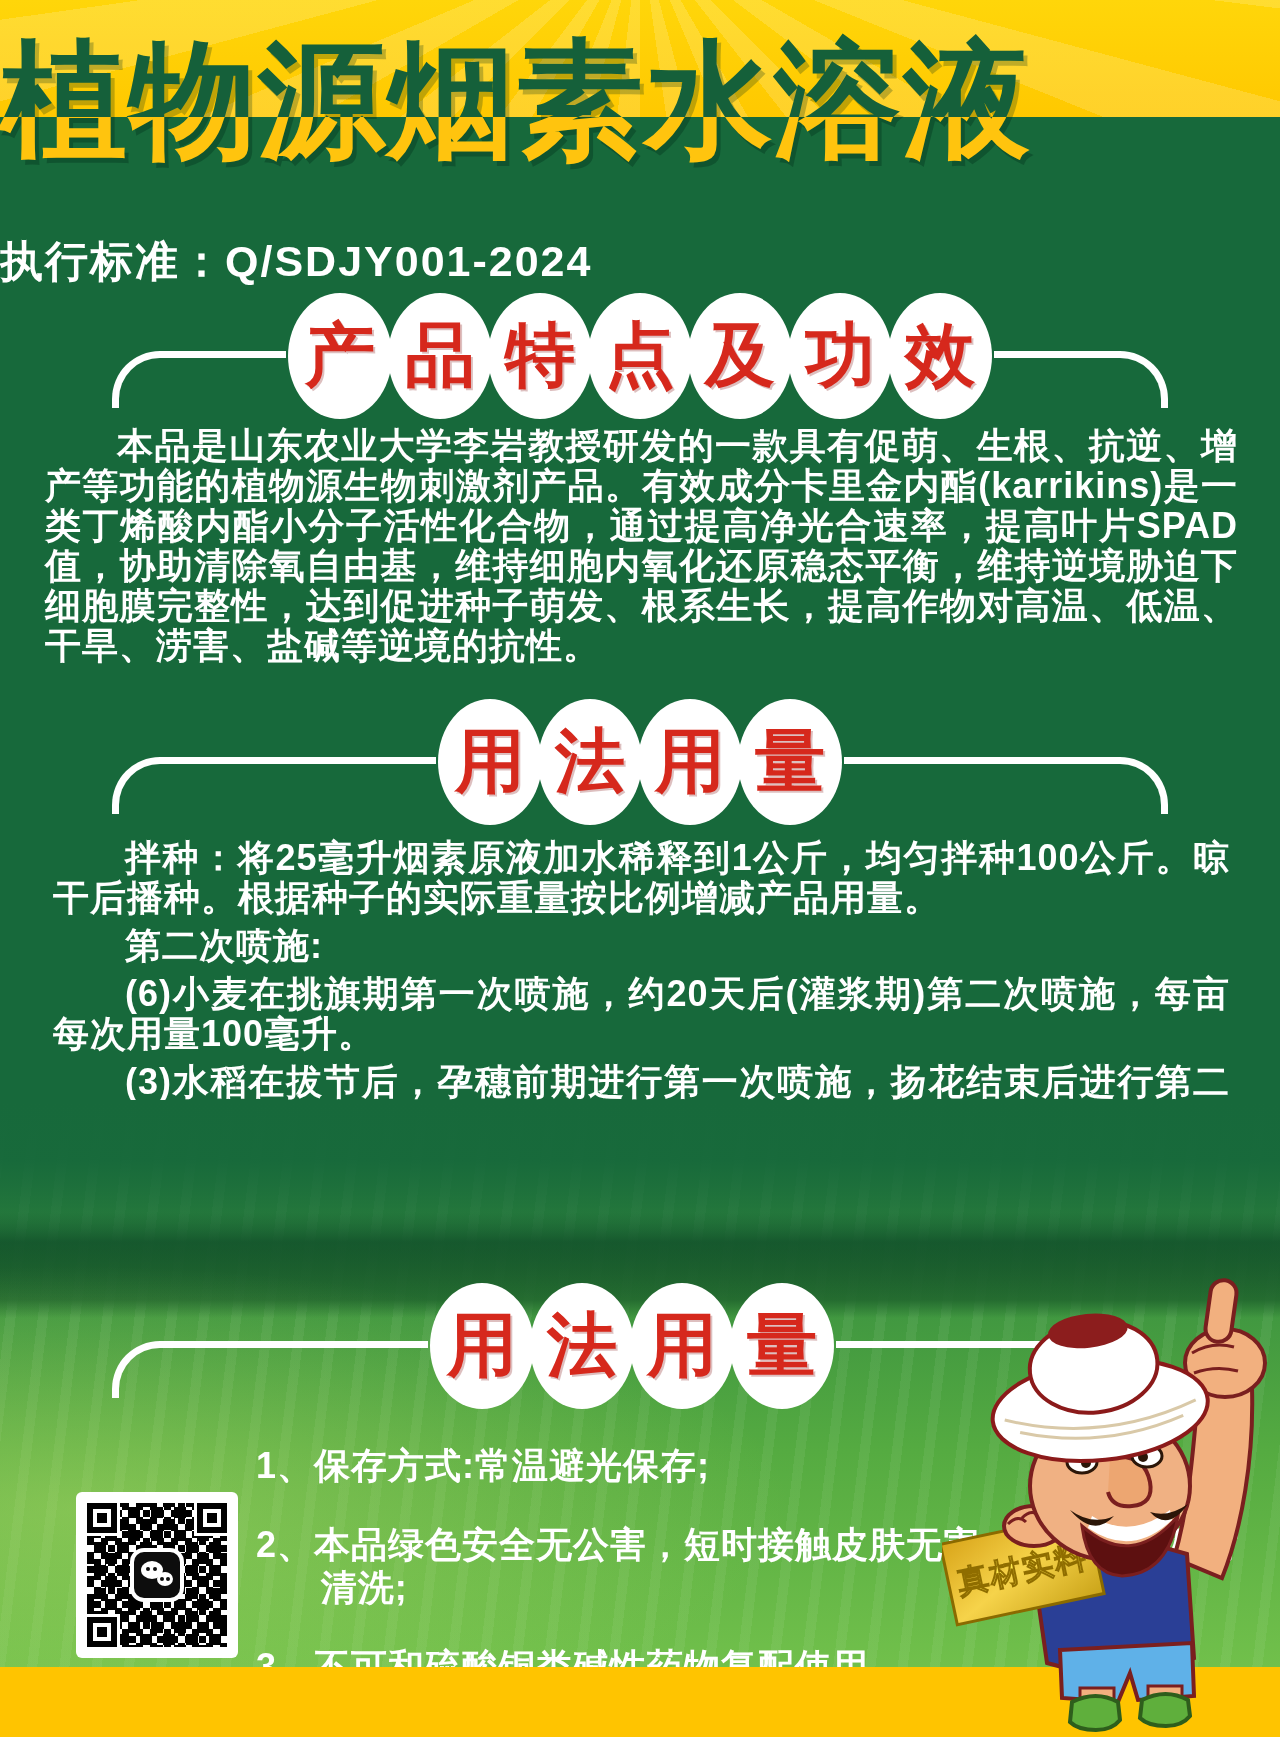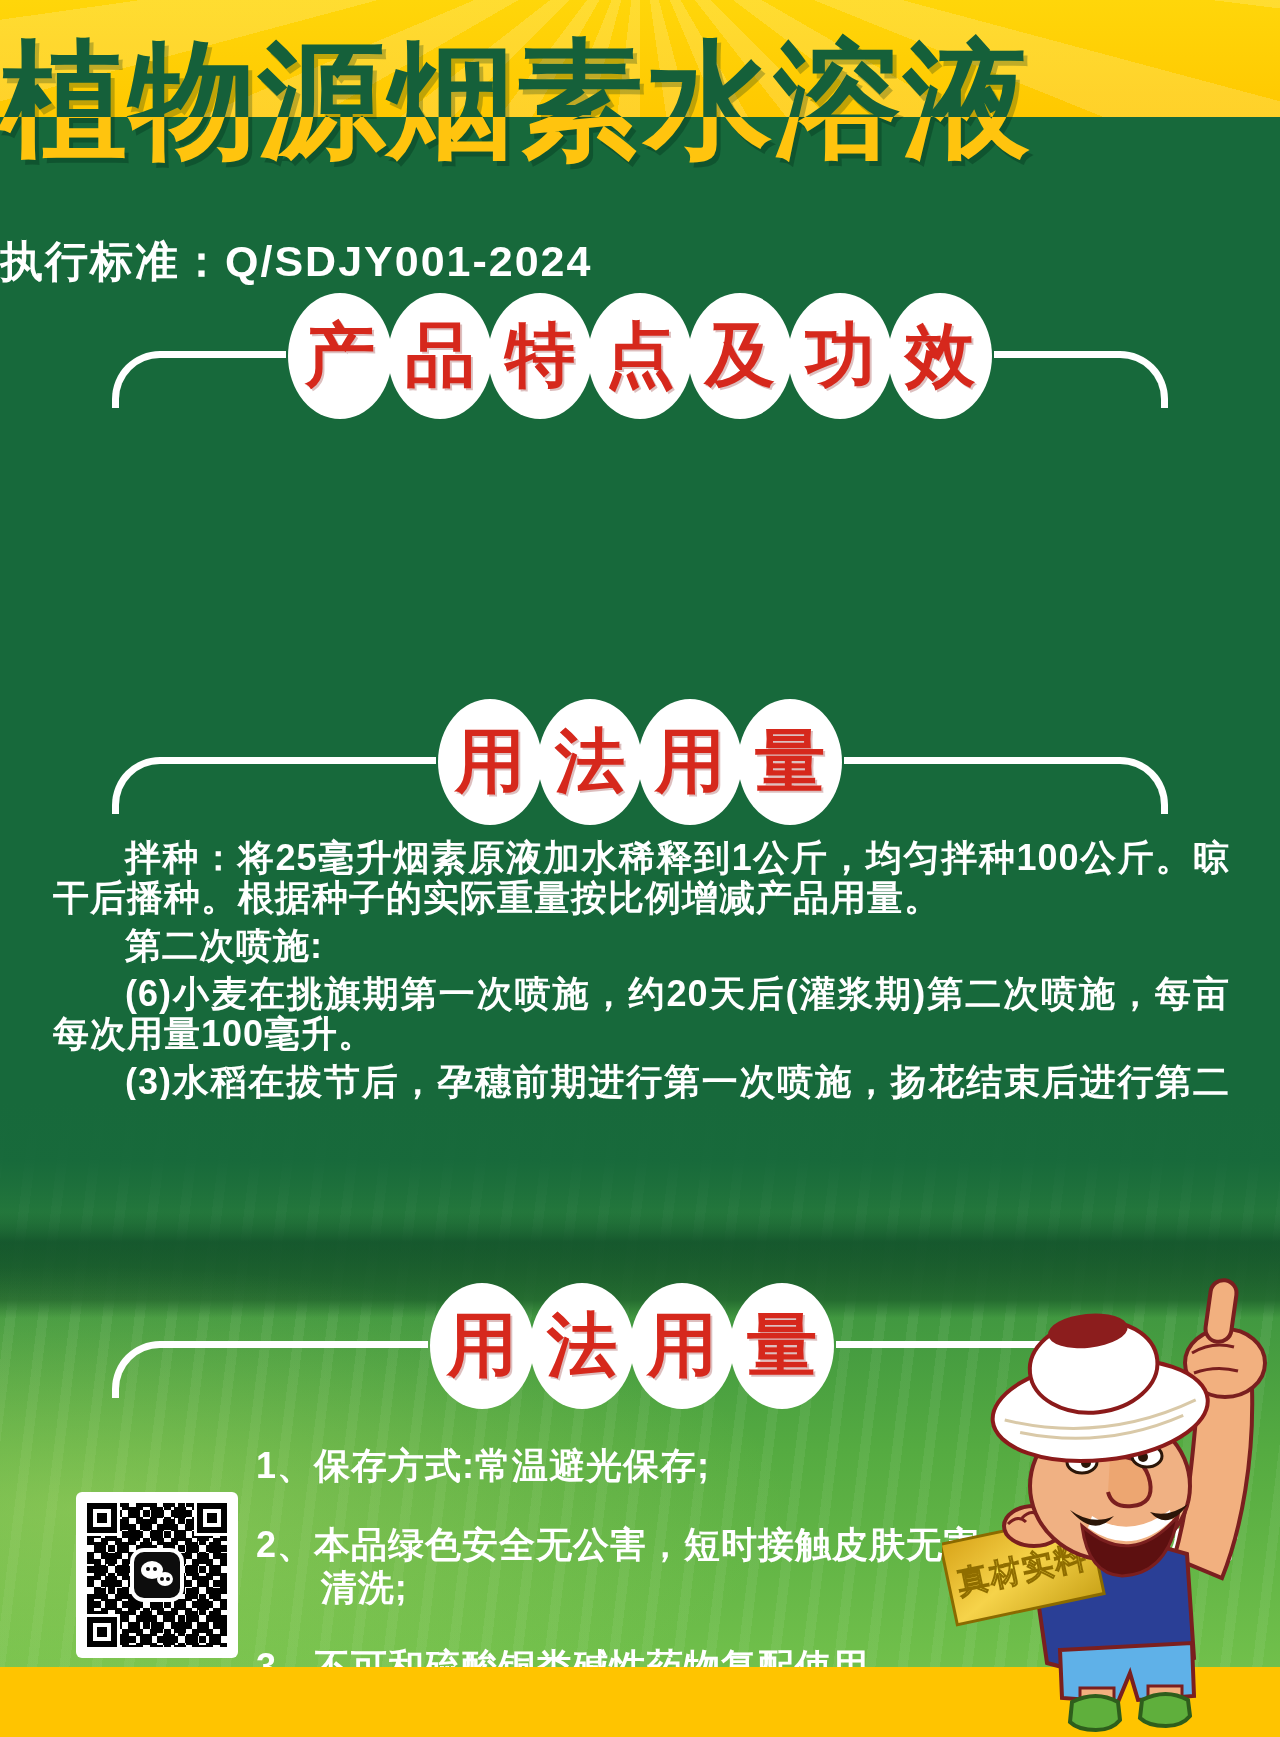--- a/index.html
+++ b/index.html
@@ -122,20 +122,21 @@
         <span class="hdr-circle">品</span>
         <span class="hdr-circle">特</span>
         <span class="hdr-circle">点</span>
         <span class="hdr-circle">及</span>
         <span class="hdr-circle">功</span>
         <span class="hdr-circle">效</span>
       </div>
     <div class="bracket right"></div>
   </div>
 
+  <div class="body-text features-body">本品是山东农业大学李岩教授研发的一款具有促萌、生根、抗逆、增产等功能的植物源生物刺激剂产品。有效成分卡里金内酯(karrikins)是一类丁烯酸内酯小分子活性化合物，通过提高净光合速率，提高叶片SPAD值，协助清除氧自由基，维持细胞内氧化还原稳态平衡，维持逆境胁迫下细胞膜完整性，达到促进种子萌发、根系生长，提高作物对高温、低温、干旱、涝害、盐碱等逆境的抗性。</div>
 
   <div class="hdr-row usage">
     <div class="bracket left"></div>
     <div class="hdr-circles">
         <span class="hdr-circle">用</span>
         <span class="hdr-circle">法</span>
         <span class="hdr-circle">用</span>
         <span class="hdr-circle">量</span>
       </div>
     <div class="bracket right"></div>

